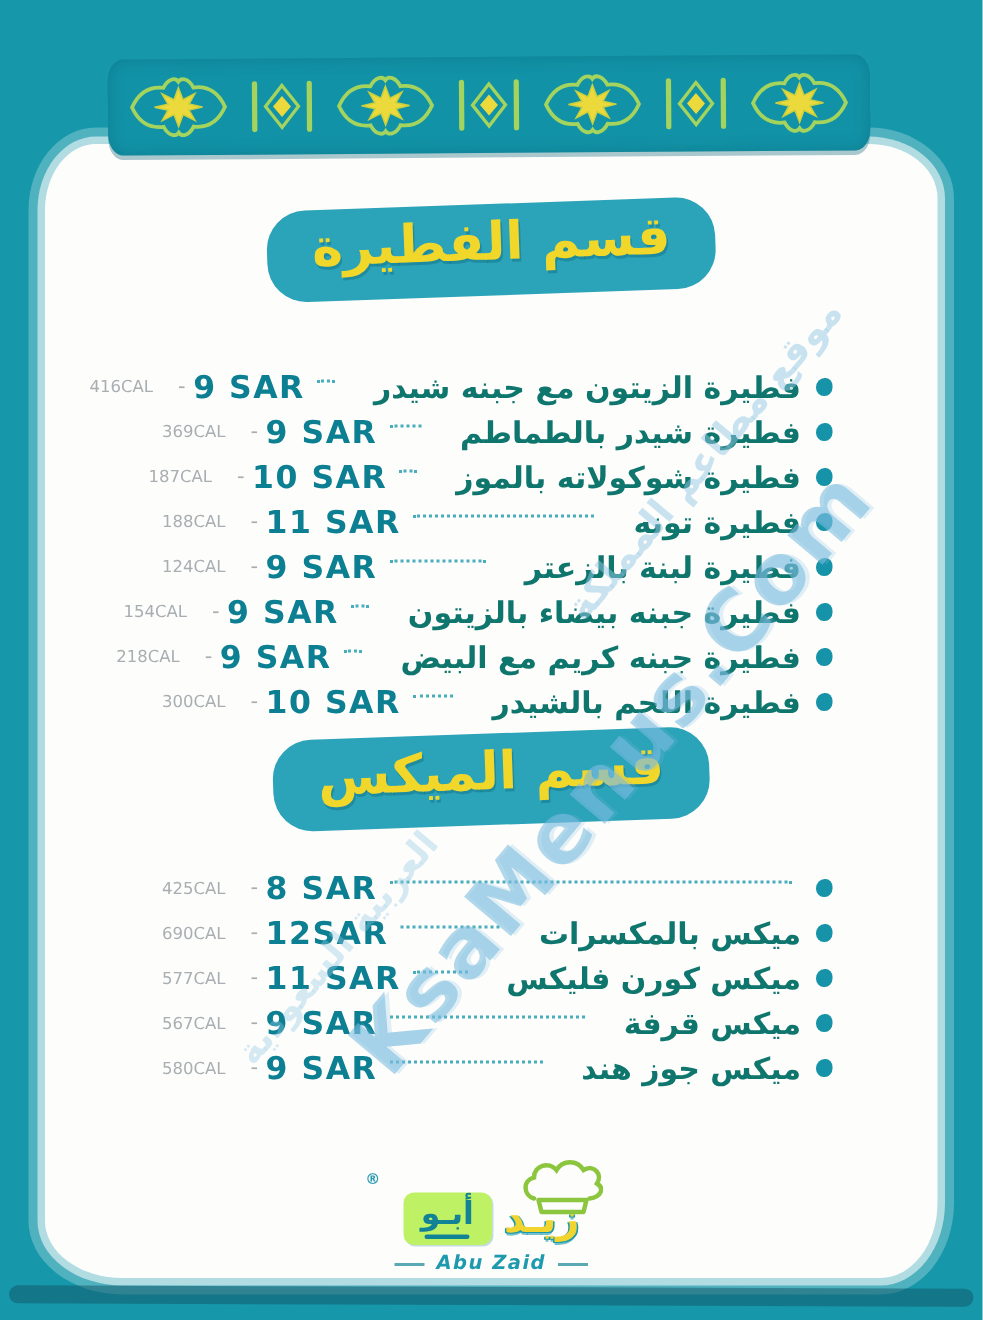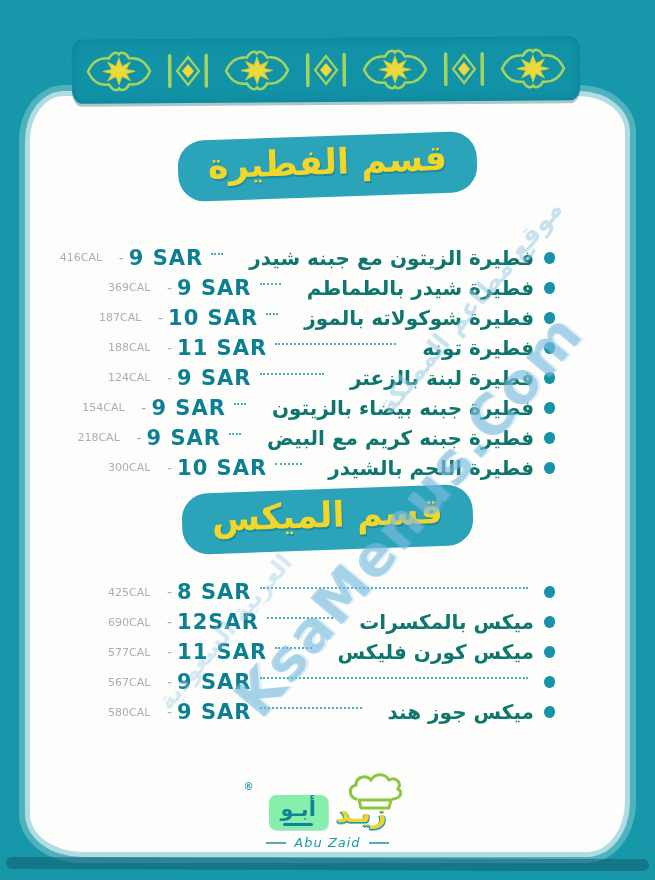--- a/index.html
+++ b/index.html
@@ -97,35 +97,35 @@
   }
 
   
   .logo{position:relative;width:180px;margin:64px auto 0;height:80px;z-index:2;}
   .hat{position:absolute;right:16px;top:-18px;}
   .registered{
     position:absolute;left:6px;top:-10px;font-size:10px;color:#2a9ab0;font-weight:bold;
   }
   .logo-words{display:flex;align-items:center;justify-content:center;gap:8px;padding-top:4px;}
   .abu-box{
-    background:#86efac;color:#128396;font-weight:bold;font-size:21px;
+    background:#bef264;color:#128396;font-weight:bold;font-size:21px;
     border-radius:7px;padding:3px 12px 2px;direction:rtl;line-height:1.1;
     box-shadow:1px 1px 0 rgba(18,131,150,.25);text-align:center;
   }
   .abu-box .tagline{display:block;height:3px;width:85%;margin:2px auto 2px;background:#128396;border-radius:2px;}
   .zaid{
     color:#f2d42e;font-weight:bold;font-size:27px;direction:rtl;
     text-shadow:-1px 1px 0 #1a9aae, 1px 1px 0 #1a9aae, 0 2px 0 rgba(26,154,174,.6);
     text-align:center;
   }
   .logo-latin{
     display:flex;align-items:center;justify-content:center;gap:8px;margin-top:5px;
   }
   .latin-text{
-    color:#1e9aae;font-size:13px;font-weight:normal;letter-spacing:1px;font-style:italic;
+    color:#1e9aae;font-size:13px;font-weight:bold;letter-spacing:1px;font-style:italic;
   }
   .latin-dash{width:20px;border-top:2px solid #5aa9b5;}
 </style>
 </head>
 <body>
 
 <div class="ornament-band">
   <span>
     <svg width="68" height="46" viewBox="0 0 68 46">
       <path d="M3,23 C8,12 16,9 24,10 C27,4 32,3 34,6 C36,3 41,4 44,10 C52,9 60,12 65,23 C60,34 52,37 44,36 C41,42 36,43 34,40 C32,43 27,42 24,36 C16,37 8,34 3,23 Z" fill="none" stroke="#a4d35e" stroke-width="2.5"></path>
@@ -272,20 +272,21 @@
       <div class="row">
         <span class="bullet"></span>
         <span class="name">ميكس كورن فليكس</span>
         <span class="dots"></span>
         <span class="price">11 SAR</span>
         <span class="dash">-</span>
         <span class="cal">577CAL</span>
       </div>
       <div class="row">
         <span class="bullet"></span>
+        <span class="name">ميكس قرفة</span>
         <span class="dots"></span>
         <span class="price">9 SAR</span>
         <span class="dash">-</span>
         <span class="cal">567CAL</span>
       </div>
       <div class="row">
         <span class="bullet"></span>
         <span class="name">ميكس جوز هند</span>
         <span class="dots"></span>
         <span class="price">9 SAR</span>

